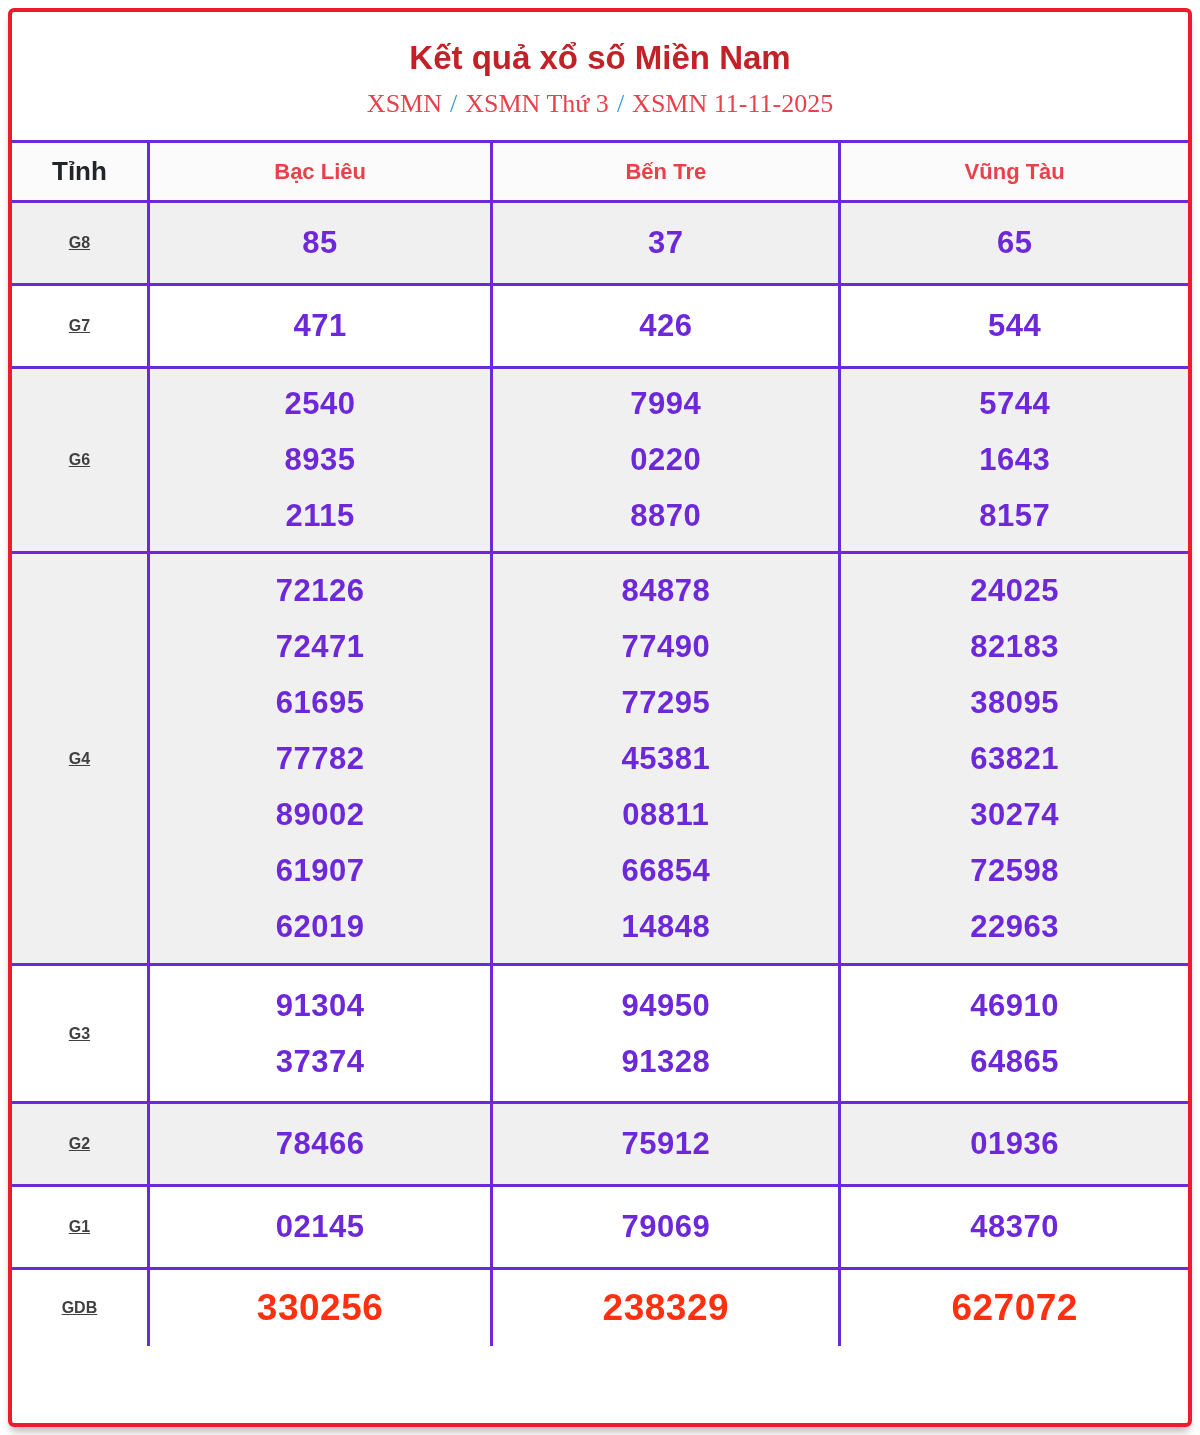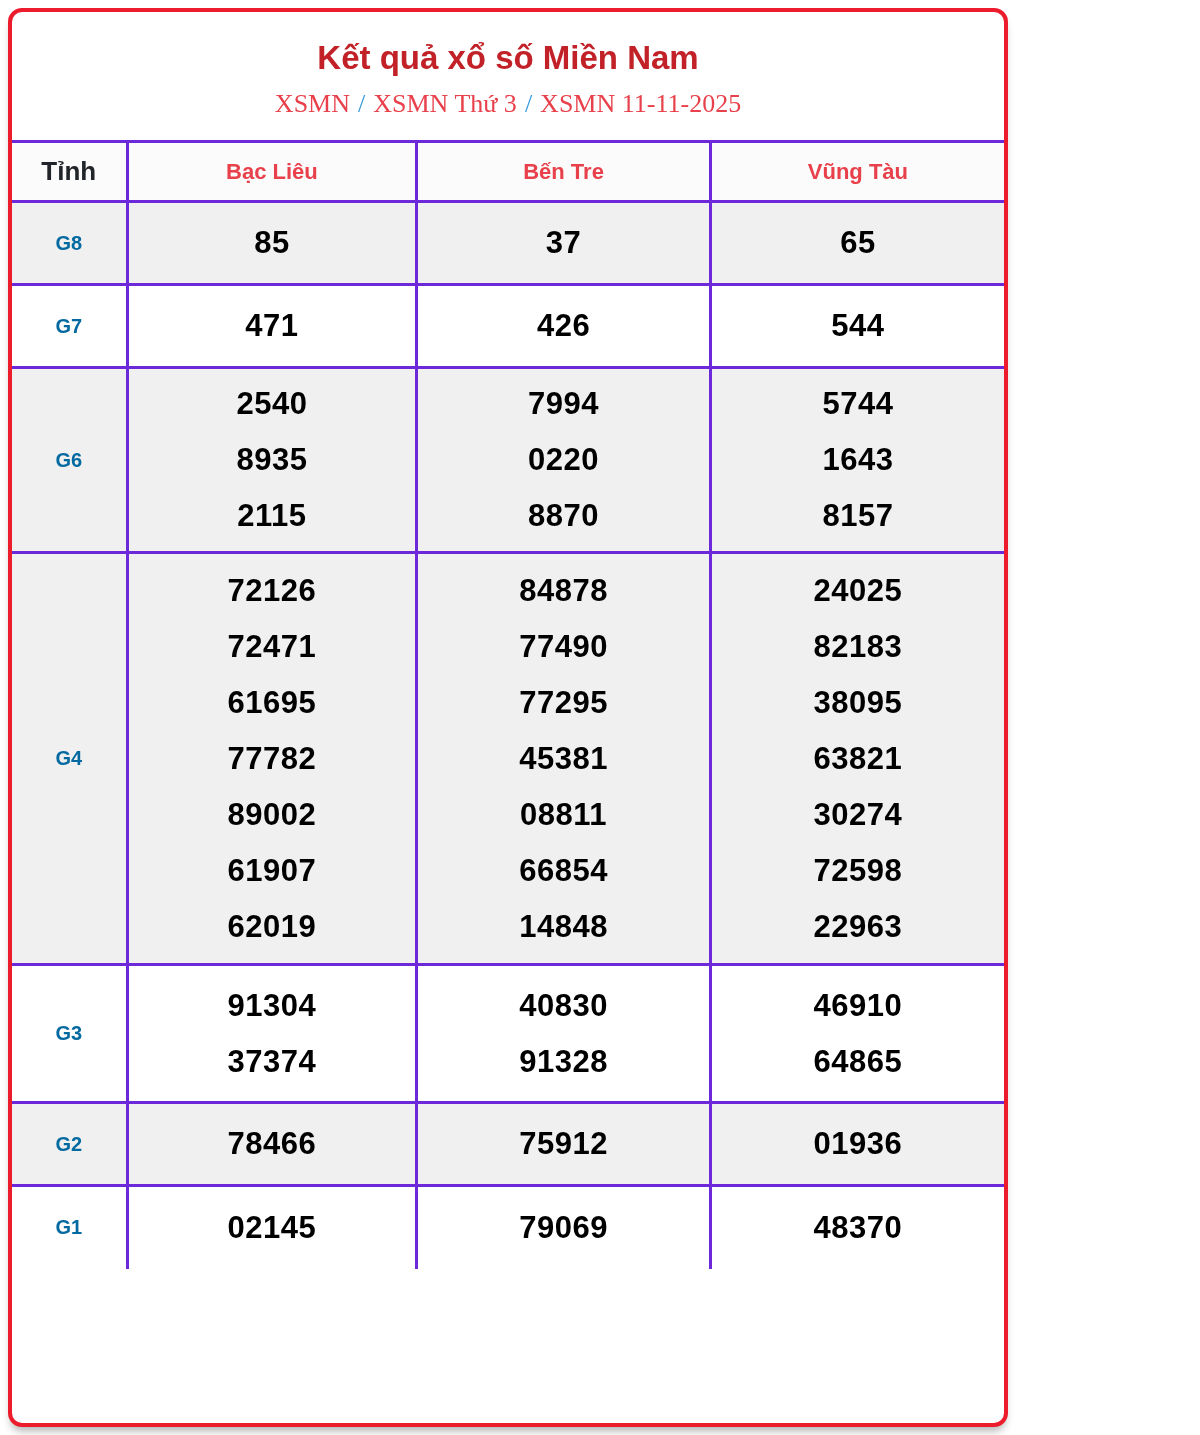--- a/index.html
+++ b/index.html
@@ -2,25 +2,25 @@
 <html><head>
 <meta charset="utf-8">
 <style>
   * { margin: 0; padding: 0; box-sizing: border-box; }
   html, body {
     width: 1200px;
     background: #ffffff;
     font-family: "Liberation Sans", "DejaVu Sans", sans-serif;
   }
   .card {
-    width: 1000px;
+    width: 1184px;
     min-height: 1419px;
     margin: 8px;
     border: 4px solid #ed1c2c;
-    border-radius: 14px;
+    border-radius: 6px;
     overflow: hidden;
     background: #ffffff;
     box-shadow: 0 7px 9px -3px rgba(0,0,0,0.30);
   }
   .card-header {
     height: 128px;
     display: flex;
     flex-direction: column;
     align-items: center;
     justify-content: center;
@@ -70,26 +70,27 @@
     font-weight: bold;
   }
   th.province {
     color: #e8414b;
     font-size: 22px;
     font-weight: bold;
     cursor: pointer;
   }
   tr.alt { background: #f0f0f0; }
   td.label-cell {
-    color: #0369a1;
-    font-size: 20px;
-    font-weight: bold;
+    color: #404040;
+    font-size: 16px;
+    font-weight: bold;
+    text-decoration: underline;
   }
   .num {
-    color: #000000;
+    color: #6d28d9;
     font-size: 31px;
     font-weight: bold;
     line-height: 56px;
     letter-spacing: 0.5px;
   }
   tr.jackpot .num {
     color: #ff3010;
     font-size: 37px;
   }
   tr.r-g8, tr.r-g7, tr.r-g5, tr.r-g2, tr.r-g1 { height: 83px; }
@@ -204,21 +205,21 @@
         </td>
       </tr>
 
       <tr class="r-g3">
         <td class="label-cell">G3</td>
         <td>
           <div class="num">91304</div>
           <div class="num">37374</div>
         </td>
         <td>
-          <div class="num">40830</div>
+          <div class="num">94950</div>
           <div class="num">91328</div>
         </td>
         <td>
           <div class="num">46910</div>
           <div class="num">64865</div>
         </td>
       </tr>
 
       <tr class="alt r-g2">
         <td class="label-cell">G2</td>
@@ -239,16 +240,28 @@
             <div class="num">02145</div>
           </td>
         <td>
             <div class="num">79069</div>
           </td>
         <td>
             <div class="num">48370</div>
           </td>
       </tr>
 
+      <tr class="jackpot r-gdb">
+        <td class="label-cell">GDB</td>
+        <td>
+            <div class="num">330256</div>
+          </td>
+        <td>
+            <div class="num">238329</div>
+          </td>
+        <td>
+            <div class="num">627072</div>
+          </td>
+      </tr>
 
     </tbody>
   </table>
 </div>
 
 </body></html>

